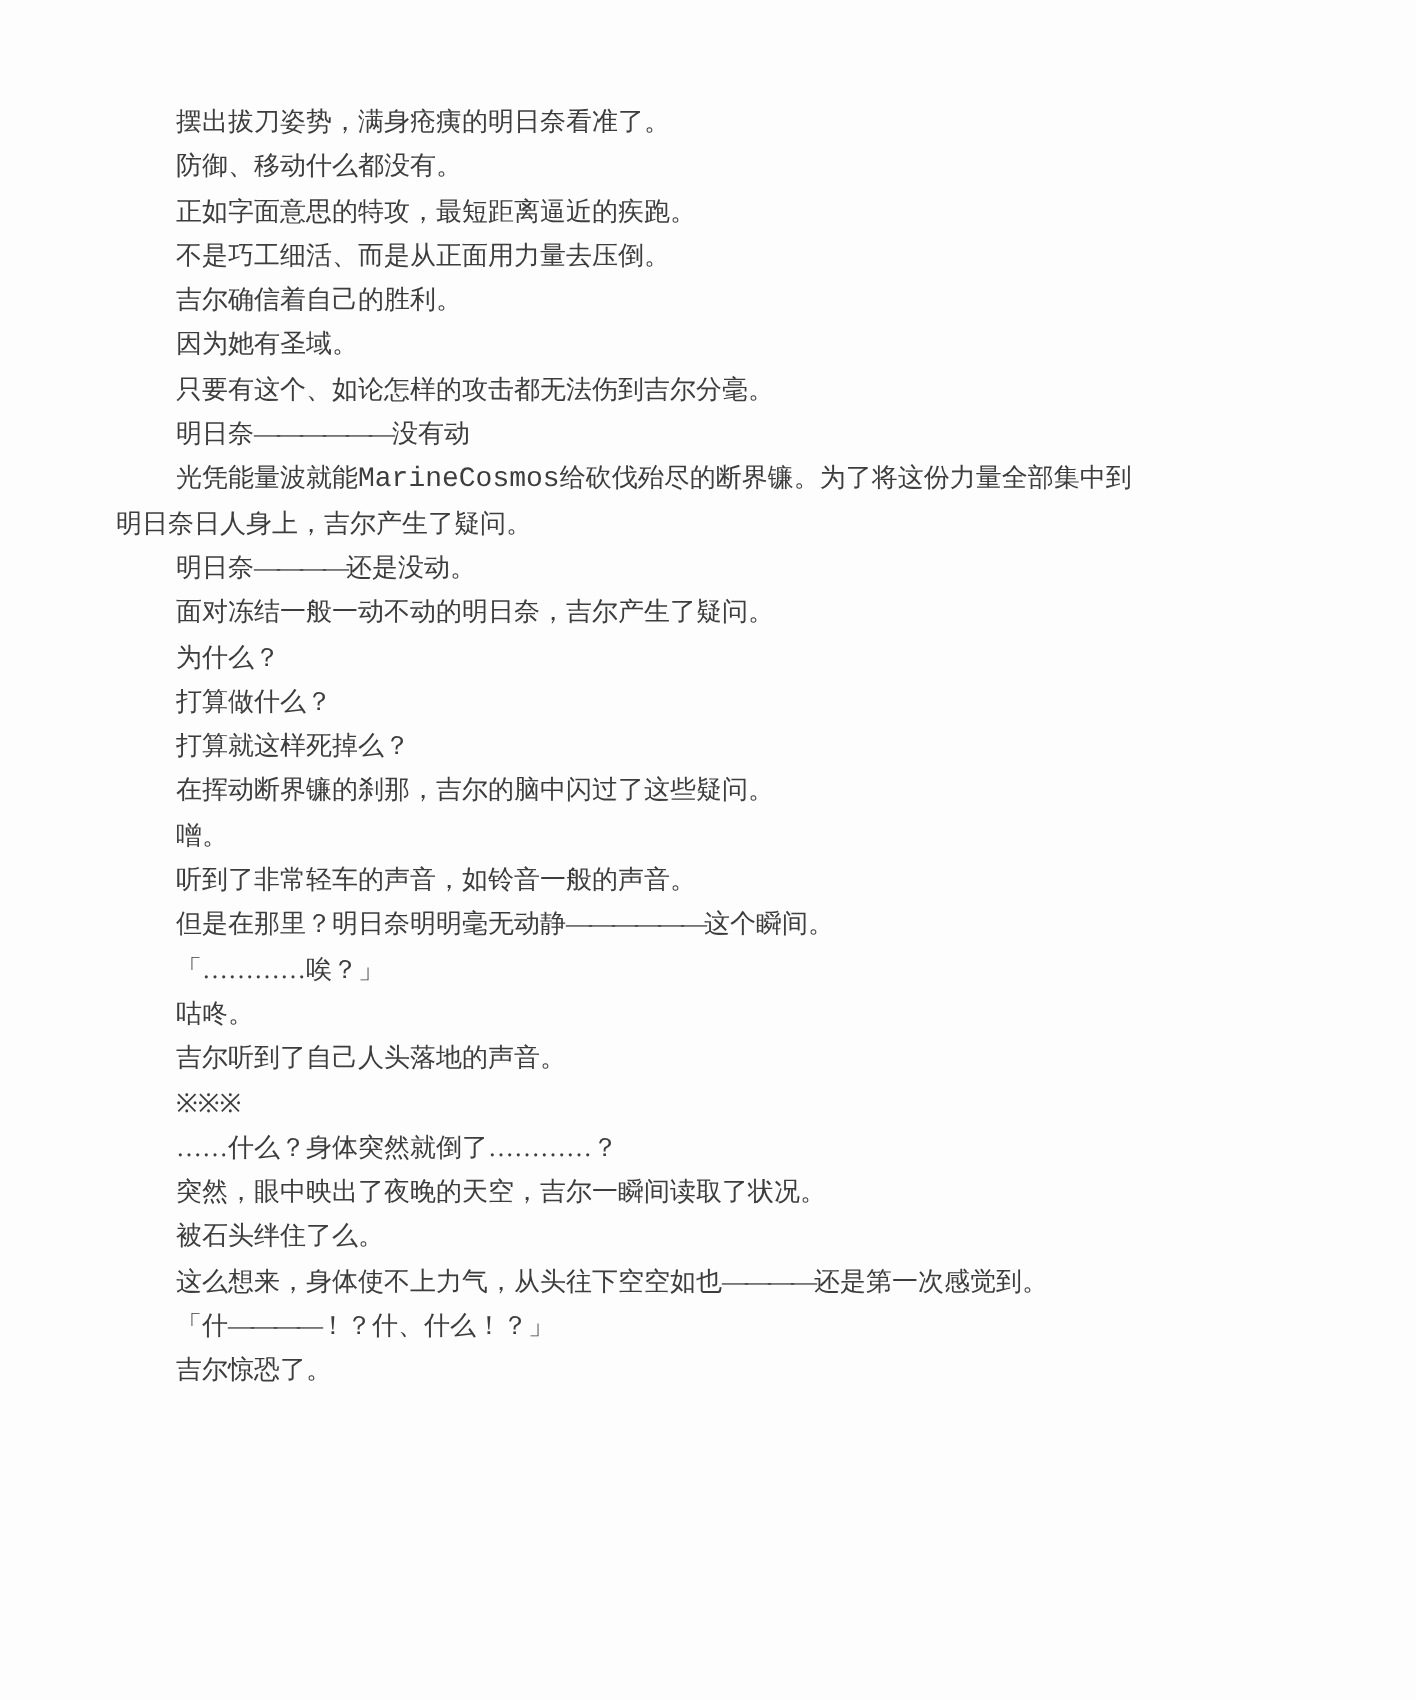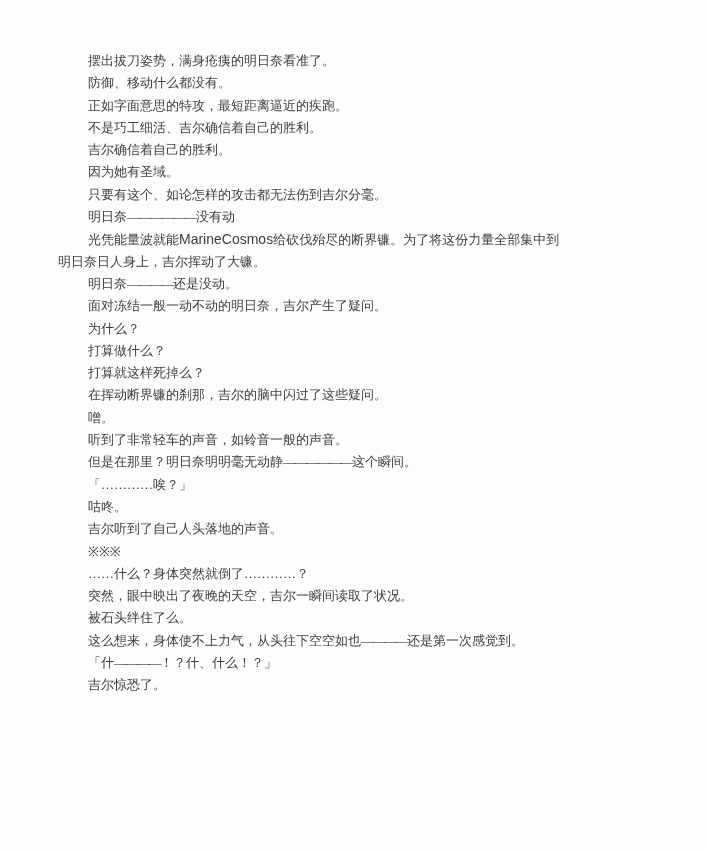--- a/index.html
+++ b/index.html
@@ -22,42 +22,42 @@
   }
   .line{
     height:22.3px;
     line-height:22.3px;
     white-space:nowrap;
   }
   .line.indent{
     padding-left:30px;
   }
   .seg-latin{
-    font-family:Liberation Sans, sans-serif;
+    font-family:Liberation Mono, monospace;
     font-size:14px;
   }
   .seg-dash{
     letter-spacing:-1.5px;
   }
 </style>
 </head>
 <body>
 
 <main class="page">
   <div id="text-content">
       <div class="line indent"><span class="seg-text">摆出拔刀姿势，满身疮痍的明日奈看准了。</span></div>
       <div class="line indent"><span class="seg-text">防御、移动什么都没有。</span></div>
       <div class="line indent"><span class="seg-text">正如字面意思的特攻，最短距离逼近的疾跑。</span></div>
-      <div class="line indent"><span class="seg-text">不是巧工细活、吉尔确信着自己的胜利。</span></div>
+      <div class="line indent"><span class="seg-text">不是巧工细活、而是从正面用力量去压倒。</span></div>
       <div class="line indent"><span class="seg-text">吉尔确信着自己的胜利。</span></div>
       <div class="line indent"><span class="seg-text">因为她有圣域。</span></div>
       <div class="line indent"><span class="seg-text">只要有这个、如论怎样的攻击都无法伤到吉尔分毫。</span></div>
       <div class="line indent"><span class="seg-text">明日奈</span><span class="seg-dash">——————</span><span class="seg-text">没有动</span></div>
       <div class="line indent"><span class="seg-text">光凭能量波就能</span><span class="seg-latin">MarineCosmos</span><span class="seg-text">给砍伐殆尽的断界镰。为了将这份力量全部集中到</span></div>
-      <div class="line"><span class="seg-text">明日奈日人身上，吉尔挥动了大镰。</span></div>
+      <div class="line"><span class="seg-text">明日奈日人身上，吉尔产生了疑问。</span></div>
       <div class="line indent"><span class="seg-text">明日奈</span><span class="seg-dash">————</span><span class="seg-text">还是没动。</span></div>
       <div class="line indent"><span class="seg-text">面对冻结一般一动不动的明日奈，吉尔产生了疑问。</span></div>
       <div class="line indent"><span class="seg-text">为什么？</span></div>
       <div class="line indent"><span class="seg-text">打算做什么？</span></div>
       <div class="line indent"><span class="seg-text">打算就这样死掉么？</span></div>
       <div class="line indent"><span class="seg-text">在挥动断界镰的刹那，吉尔的脑中闪过了这些疑问。</span></div>
       <div class="line indent"><span class="seg-text">噌。</span></div>
       <div class="line indent"><span class="seg-text">听到了非常轻车的声音，如铃音一般的声音。</span></div>
       <div class="line indent"><span class="seg-text">但是在那里？明日奈明明毫无动静</span><span class="seg-dash">——————</span><span class="seg-text">这个瞬间。</span></div>
       <div class="line indent"><span class="seg-text">「…………唉？」</span></div>

